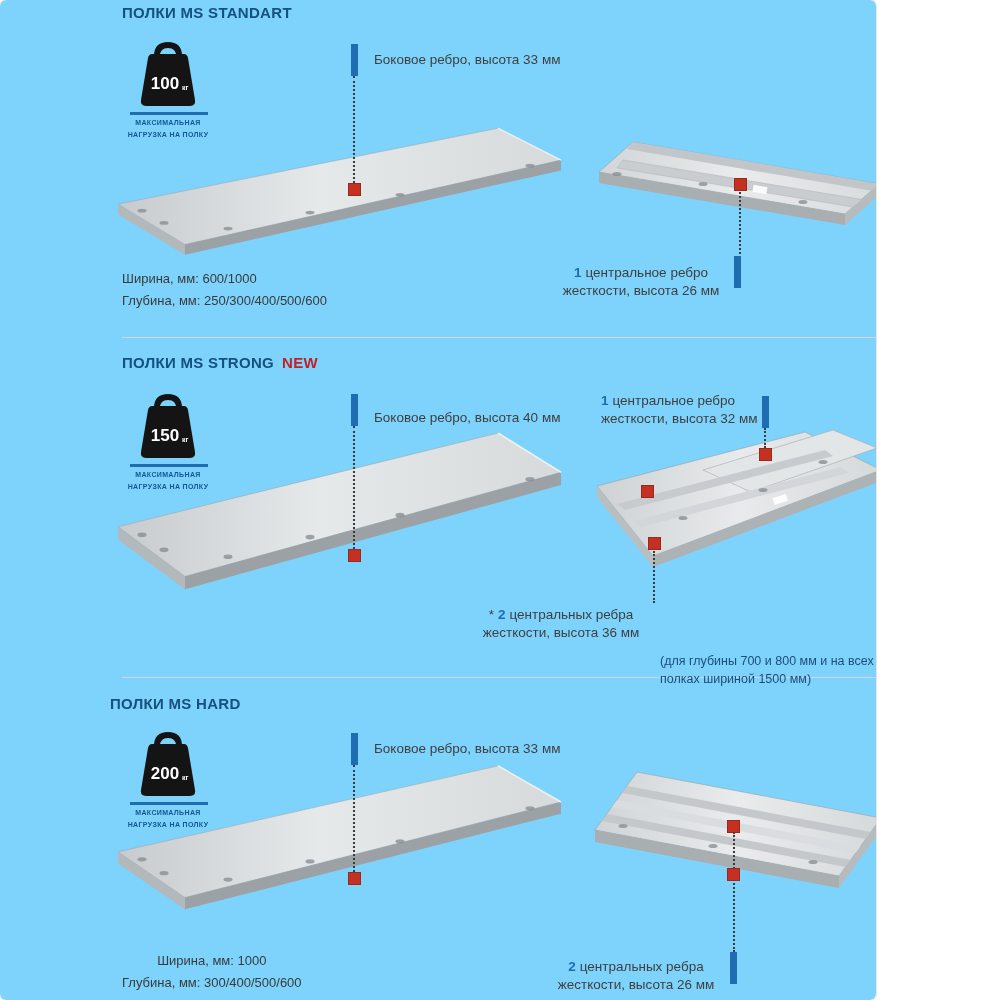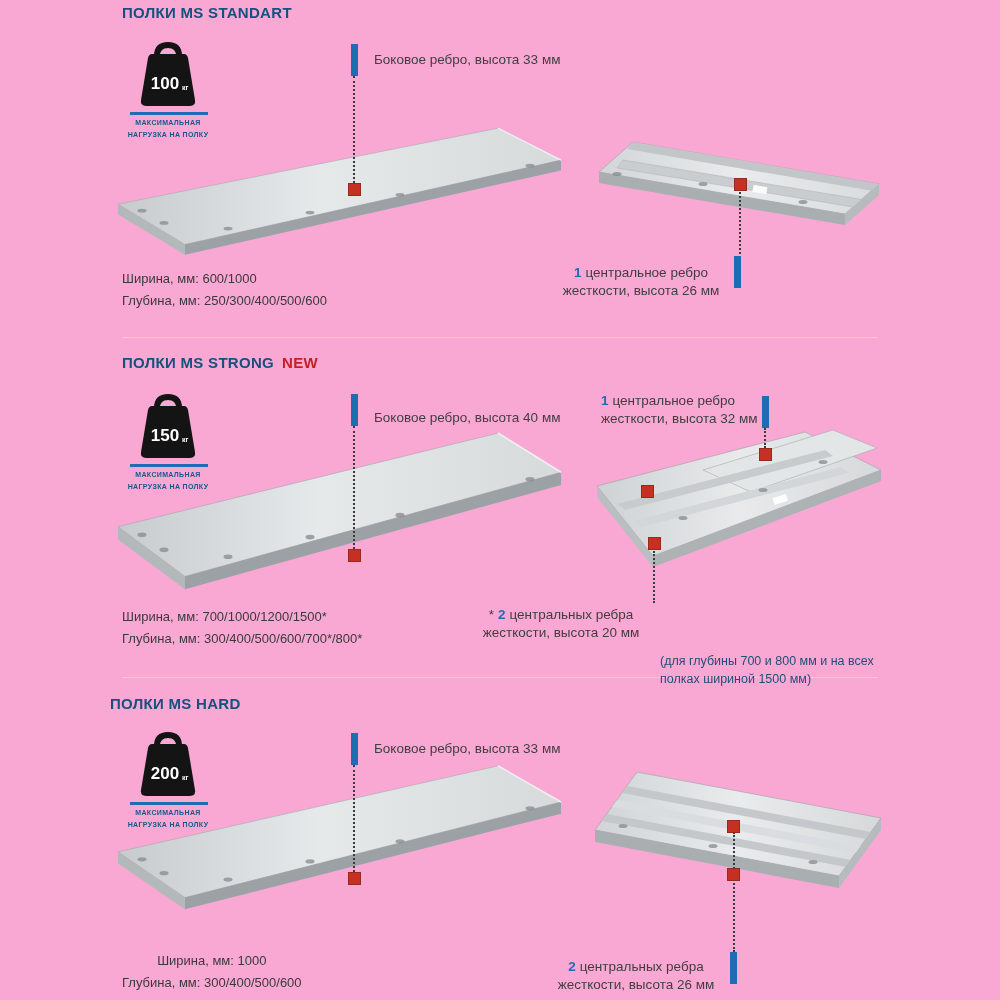--- a/index.html
+++ b/index.html
@@ -1,18 +1,18 @@
 <!DOCTYPE html>
 <html><head>
 <meta charset="utf-8">
 <style>
   * { margin:0; padding:0; box-sizing:border-box; }
   html,body { background:#fff; }
   body { font-family:"Liberation Sans", sans-serif; }
-  .page { position:relative; width:1000px; height:1000px; background:#f9a8d4; overflow:hidden; outline:1px solid #e6e6e6; }
+  .page { position:relative; width:876px; height:1000px; background:#7dd3fc; overflow:hidden; outline:1px solid #e6e6e6;border-radius:6px; }
   .abs { position:absolute; }
   .sec-title { font-size:15px; font-weight:bold; color:#15507e; letter-spacing:.3px; white-space:nowrap; z-index:4; }
   .badge-new { color:#c42126; margin-left:8px;text-align:center; }
   .label { font-size:13.5px; color:#3f3f3f; white-space:nowrap; z-index:4; }
   .specs { font-size:13px; color:#3a3a3a; line-height:1.7; z-index:4; }
   .ann { font-size:13.5px; color:#3f3f3f; line-height:1.35; z-index:4; }
   .ann.right { text-align:center; }
   .ann-num { color:#1f6cb0; font-weight:bold; margin-right:4px; }
   .ann-star { margin-right:4px; color:#3f3f3f; }
   .note { font-size:12.5px; color:#1d4e79; line-height:1.45; z-index:4; }
@@ -178,27 +178,23 @@
         <ellipse cx="230" cy="36" rx="4.5" ry="2"></ellipse>
     </g>
     <rect x="180" y="70" width="14" height="7" fill="#ffffff" opacity="0.9" transform="rotate(-18 187 73)"></rect>
   </svg>
 
   <div class="abs redsq" style="left:759px;top:448px;"></div>
   <div class="abs redsq" style="left:641px;top:485px;"></div>
   <div class="abs redsq" style="left:648px;top:537px;"></div>
   <div class="abs dotline" style="left:653px;top:551px;height:52px;"></div>
 
-  <div class="abs specs" style="left:122px;top:606px;">
-    <div>Ширина, мм: 700/1000/1200/1500*</div>
-    <div>Глубина, мм: 300/400/500/600/700*/800*</div>
-  </div>
 
   <div class="abs ann right" style="left:476px;top:606px;width:170px;">
-    <span class="ann-star">*</span><span class="ann-num">2</span><span>центральных ребра жесткости, высота 20 мм</span>
+    <span class="ann-star">*</span><span class="ann-num">2</span><span>центральных ребра жесткости, высота 36 мм</span>
   </div>
 
   <div class="abs note" style="left:660px;top:606px;width:224px;margin-top:46px;">(для глубины 700 и 800 мм и на всех полках шириной 1500 мм)</div>
 
   <div class="abs divider" style="left:122px;top:677px;width:756px;"></div>
 
   <div class="abs sec-title" style="left:110px;top:695px;">
     <span>ПОЛКИ MS HARD</span>
   </div>
 

